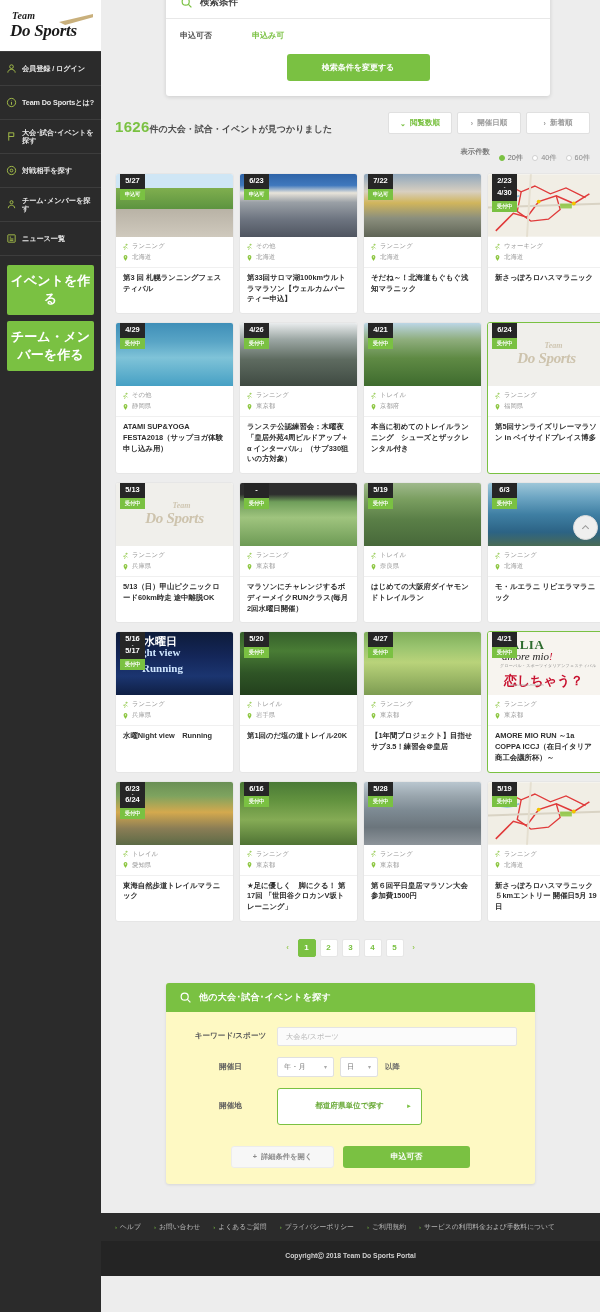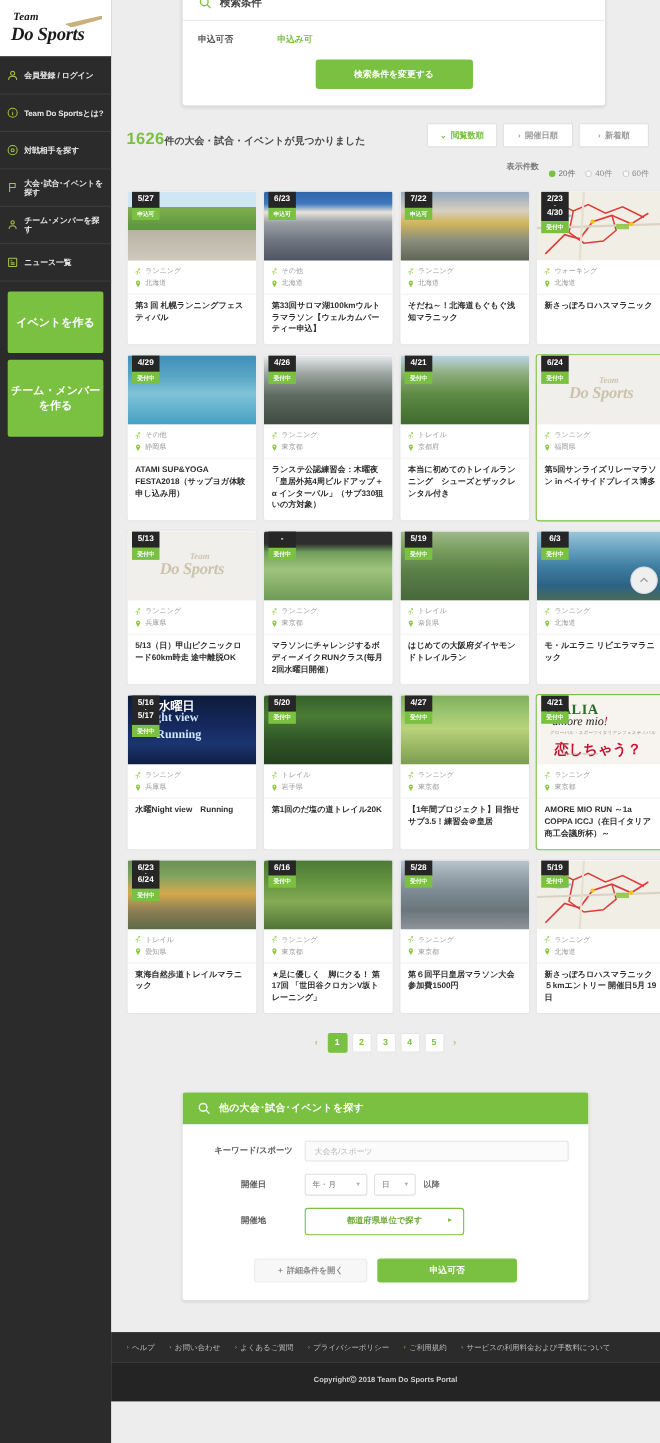--- a/index.html
+++ b/index.html
@@ -52,22 +52,22 @@
     cursor: pointer; line-height: 1.1;
   }
   .nav-ico { width: 11px; height: 11px; flex: 0 0 11px; color: #a8c34a; }
   .nav-ico svg { width: 11px; height: 11px; display: block; }
   .nav-label { letter-spacing: -.1px; }
 
   .side-btns { padding: 9px 7px 0; display: flex; flex-direction: column; gap: 6px; }
   .side-btn {
     display: block; text-align: center;
     background: #7ac142; color: #fff;
-    font-size: 10px; font-weight: bold;
-    padding: 21px 2px; border-radius: 2px; cursor: pointer;
+    font-size: 13px; font-weight: bold;
+    padding: 7px 2px; border-radius: 2px; cursor: pointer;
     border: 0; width: 100%;
     font-family: inherit;
   }
   .side-btn.alt { background: #7ac142; }
 
   
   .main { position: absolute; left: 101px; top: 0; width: 499px; }
 
   .hero {
     height: 78px; position: relative; overflow: hidden;
@@ -213,21 +213,21 @@
     min-width: 18px; height: 18px; border-radius: 2px;
     background: #fff; border: 1px solid #e6e6e6;
     display: flex; align-items: center; justify-content: center;
     font-size: 8px; font-weight: bold; color: #7ac142; cursor: pointer;
   }
   .pg.active { background: #7ac142; color: #fff; border-color: #7ac142; }
   .pg.arrow { border: 0; background: transparent; color: #9ccc5e; min-width: 12px; }
 
   
   .bottom-form {
-    margin: 36px 65px 0; background: #ffffff; border-radius: 3px;
+    margin: 26px 65px 0; background: #fef9c3; border-radius: 3px;
     box-shadow: 0 1px 3px rgba(0,0,0,.1); overflow: hidden;
   }
   .bf-head {
     background: #7ac142; color: #fff; display: flex; align-items: center;
     gap: 7px; padding: 8px 13px;
   }
   .bf-head svg { width: 13px; height: 13px; display: block; }
   .bf-head-txt { font-size: 9px; font-weight: bold; letter-spacing: .3px; }
   .bf-body { padding: 15px 18px 16px; }
   .bf-row { display: flex; align-items: center; margin-bottom: 11px; }
@@ -246,21 +246,21 @@
     height: 20px; border: 1px solid #e0e0e0; border-radius: 2px; background: #fff;
     font-family: inherit; font-size: 7.2px; color: #7a7a7a;
     display: flex; align-items: center; justify-content: space-between;
     padding: 0 6px; gap: 10px; cursor: pointer;
   }
   .bf-sel.w1 { width: 57px; }
   .bf-sel.w2 { width: 38px; }
   .sel-caret { font-size: 6px; color: #aaa; }
   .bf-after { font-size: 7.4px; color: #6a6a6a; font-weight: bold; margin-left: 7px; }
   .pref-btn {
-    width: 145px; height: 25px; border: 1.4px solid #7ac142; border-radius: 3px;
+    width: 145px; height: 37px; border: 1.4px solid #7ac142; border-radius: 3px;
     background: #fff; color: #6aaa38; font-family: inherit;
     font-size: 7.6px; font-weight: bold; cursor: pointer;
     display: flex; align-items: center; justify-content: center;
     position: relative;
   }
   .pref-btn .pb-caret { position: absolute; right: 9px; font-size: 6px; color: #7ac142; }
   .bf-actions {
     display: flex; align-items: center; justify-content: center;
     gap: 9px; margin-top: 21px;
   }
@@ -318,34 +318,34 @@
         <svg viewBox="0 0 24 24" fill="none" stroke="currentColor" stroke-width="2">
             <circle cx="12" cy="12" r="9"></circle>
             <path d="M12 8v1M12 11v6"></path>
           </svg>
       </span>
       <span class="nav-label">Team Do Sportsとは?</span>
     </div>
     <div class="nav-item">
       <span class="nav-ico">
         <svg viewBox="0 0 24 24" fill="none" stroke="currentColor" stroke-width="2">
+            <path d="M6 3v18"></path>
+            <path d="M6 4h11v8H6"></path>
+          </svg>
+      </span>
+      <span class="nav-label">大会･試合･イベントを探す</span>
+    </div>
+    <div class="nav-item">
+      <span class="nav-ico">
+        <svg viewBox="0 0 24 24" fill="none" stroke="currentColor" stroke-width="2">
             <circle cx="12" cy="12" r="9"></circle>
             <circle cx="12" cy="12" r="3"></circle>
           </svg>
       </span>
       <span class="nav-label">対戦相手を探す</span>
-    </div>
-    <div class="nav-item">
-      <span class="nav-ico">
-        <svg viewBox="0 0 24 24" fill="none" stroke="currentColor" stroke-width="2">
-            <path d="M6 3v18"></path>
-            <path d="M6 4h11v8H6"></path>
-          </svg>
-      </span>
-      <span class="nav-label">大会･試合･イベントを探す</span>
     </div>
     <div class="nav-item">
       <span class="nav-ico">
         <svg viewBox="0 0 24 24" fill="none" stroke="currentColor" stroke-width="2">
             <circle cx="12" cy="7" r="3.3"></circle>
             <path d="M5 20c0-4 3.2-6.5 7-6.5s7 2.5 7 6.5"></path>
           </svg>
       </span>
       <span class="nav-label">チーム･メンバーを探す</span>
     </div>

